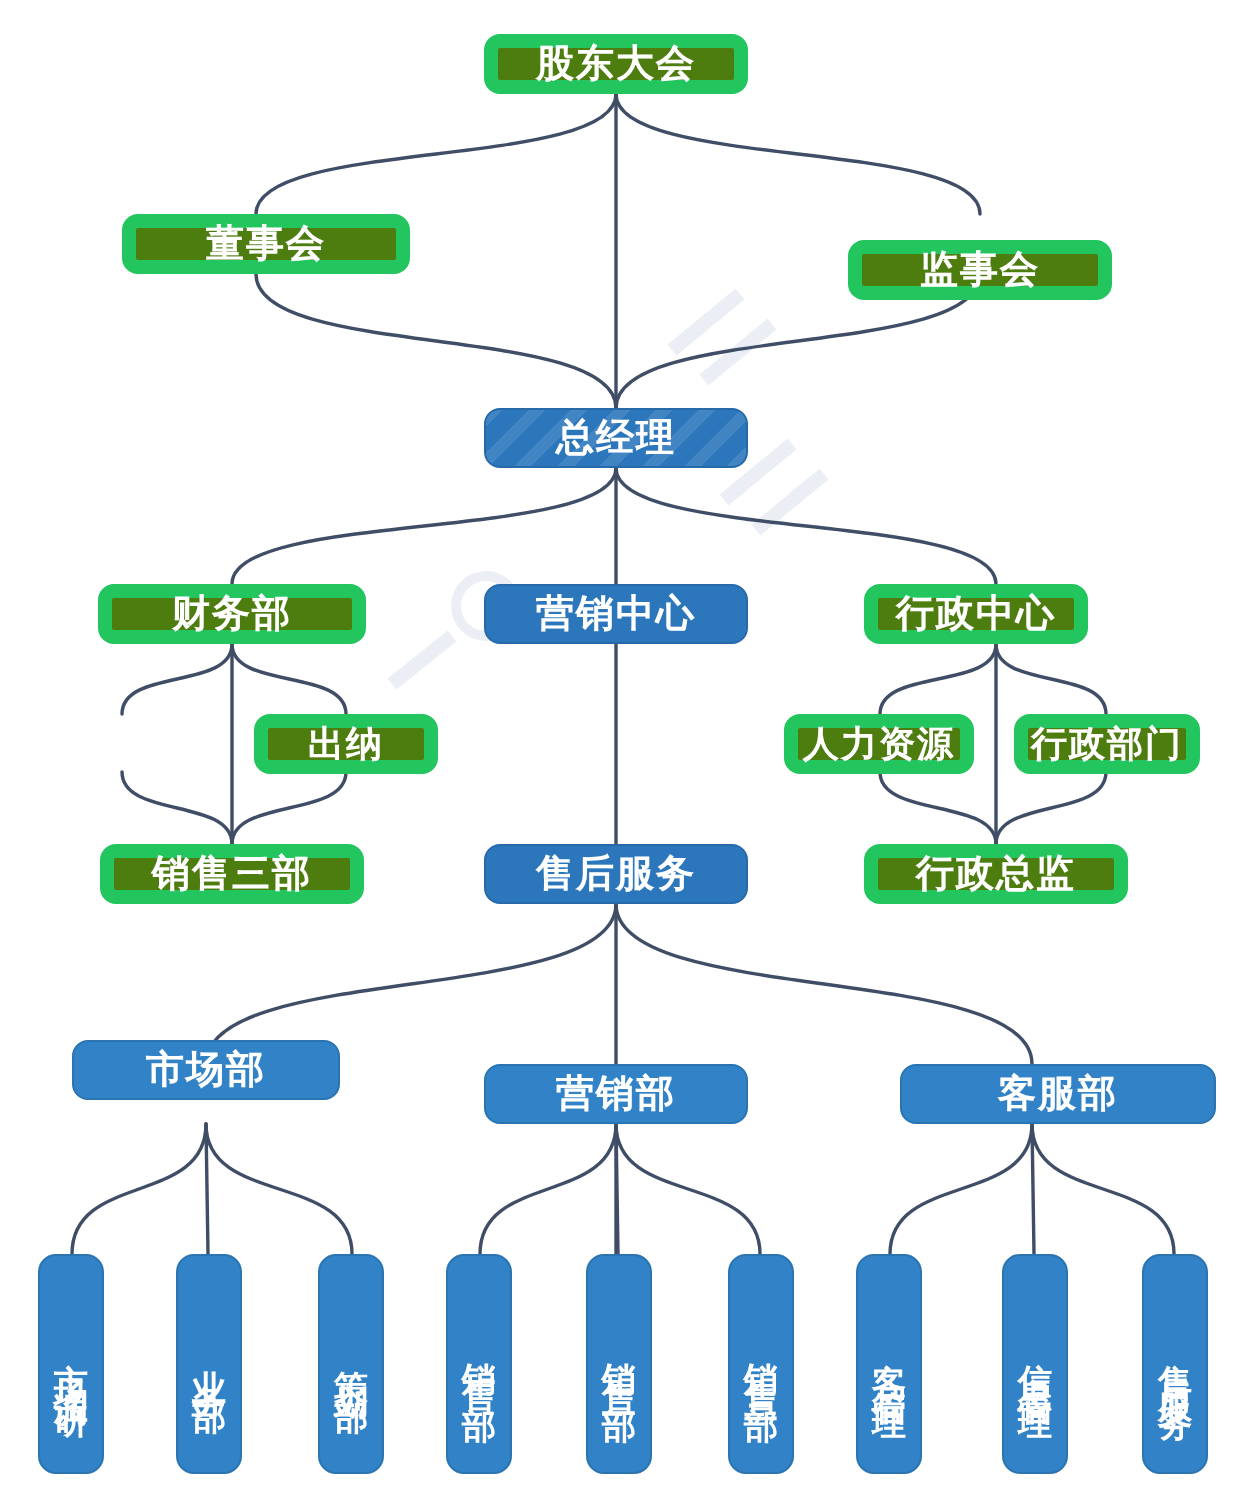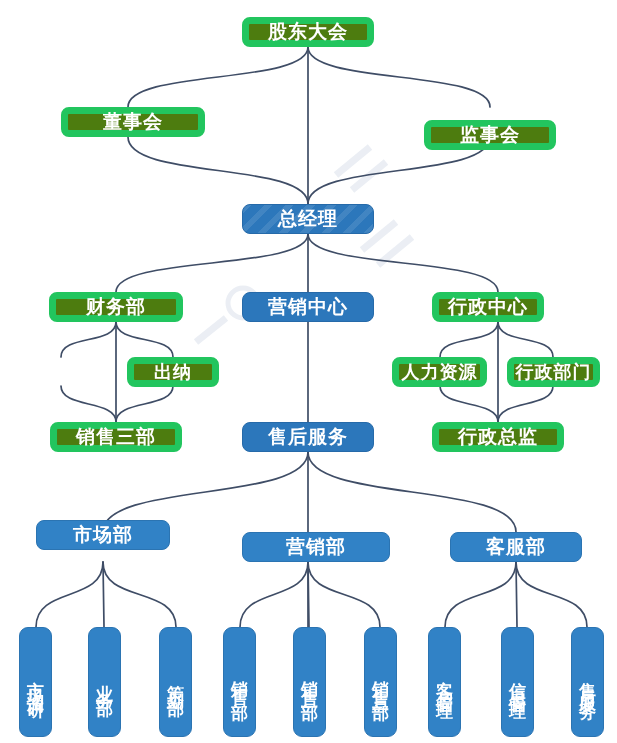--- a/index.html
+++ b/index.html
@@ -52,22 +52,22 @@
   #n-marketing-center{left:242px;top:292px;width:132px;}
   #n-admin-center{left:432px;top:292px;width:112px;}
   #n-accounting{left:14px;top:357px;width:94px;}
   #n-cashier{left:127px;top:357px;width:92px;}
   #n-hr{left:392px;top:357px;width:95px;}
   #n-admin-dept{left:507px;top:357px;width:93px;}
   #n-finance-mgr{left:50px;top:422px;width:132px;}
   #n-marketing-dir{left:242px;top:422px;width:132px;}
   #n-admin-dir{left:432px;top:422px;width:132px;}
   #n-market-dept{left:36px;top:520px;width:134px;}
-  #n-sales-dept{left:242px;top:532px;width:148px;}
-  #n-service-dept{left:450px;top:532px;width:132px;}
+  #n-sales-dept{left:242px;top:532px;width:132px;}
+  #n-service-dept{left:450px;top:532px;width:158px;}
   #n-market-research{left:19px;}
   #n-business{left:88px;}
   #n-planning{left:159px;}
   #n-sales1{left:223px;}
   #n-sales2{left:293px;}
   #n-sales3{left:364px;}
   #n-customer{left:428px;}
   #n-info{left:501px;}
   #n-aftersales{left:571px;}
 </style>

